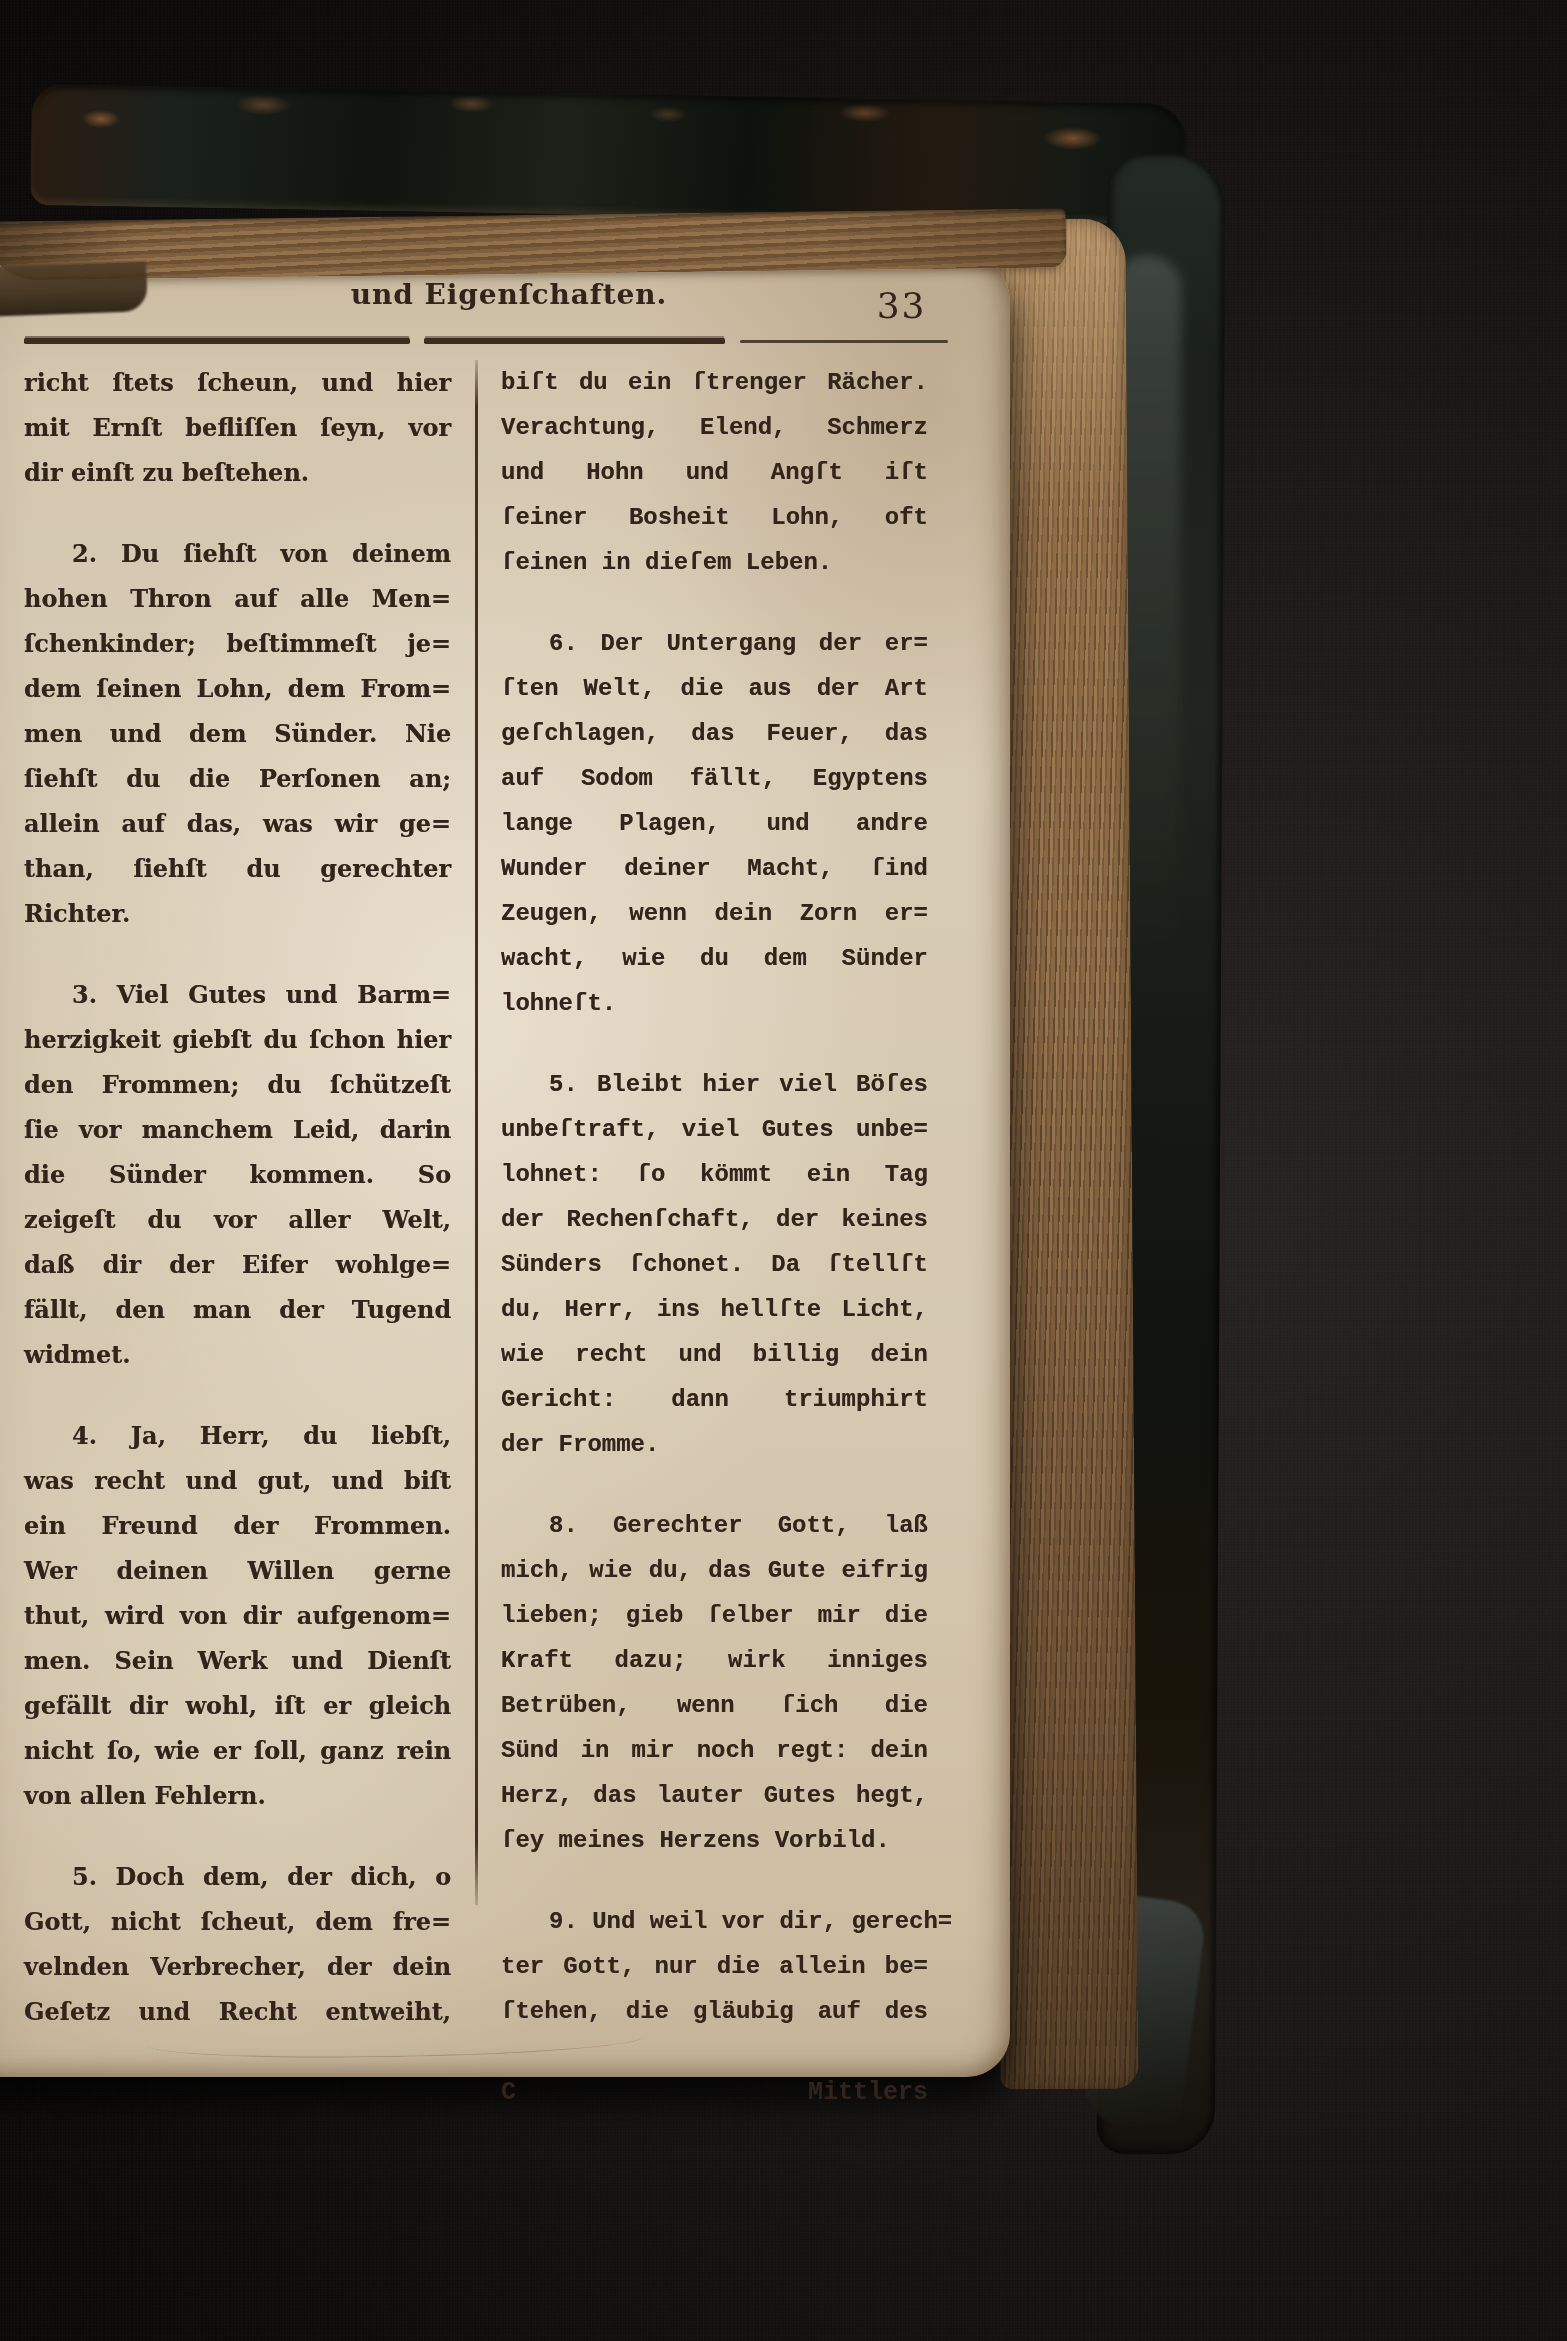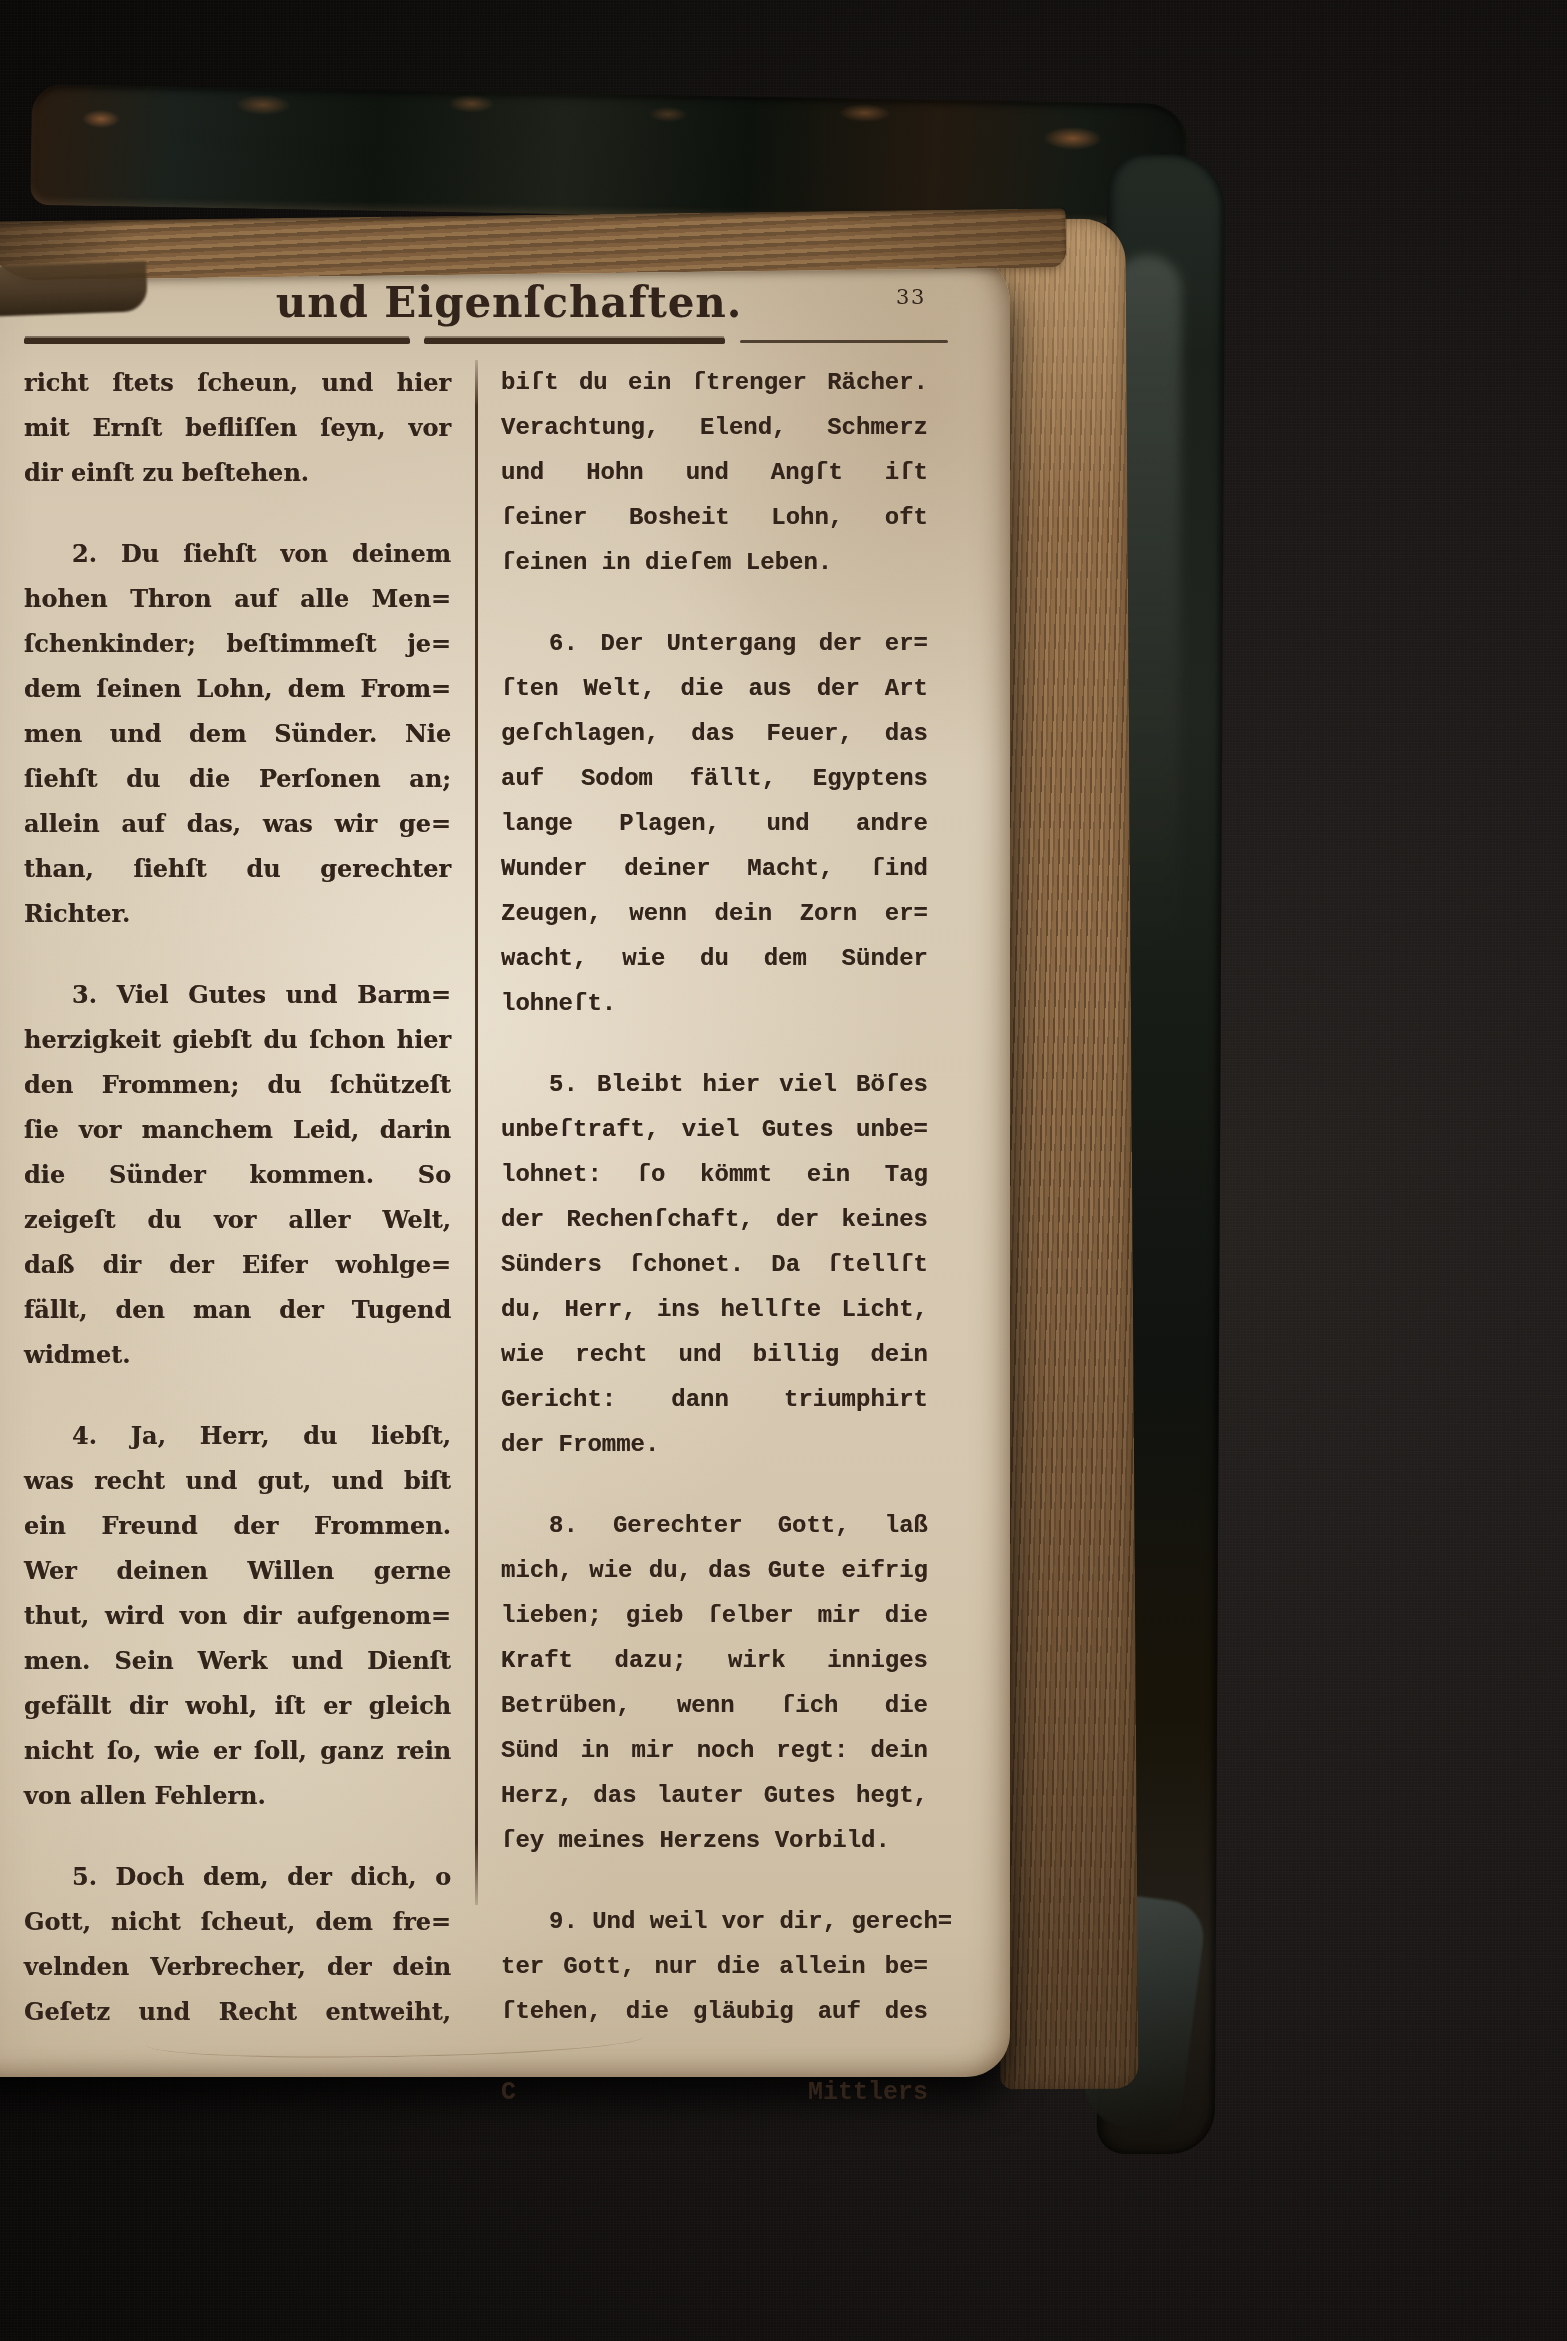--- a/index.html
+++ b/index.html
@@ -80,22 +80,22 @@
       inset 46px 0 64px -44px rgba(70,50,30,.3),
       0 24px 37px rgba(0,0,0,.8);
   }
   .crease{position:absolute;left:184px;bottom:20px;width:496px;height:31px;
     border-bottom:1.8px solid rgba(95,68,42,.3);border-radius:50%;transform:rotate(-1deg);}
 
   
   .content{position:absolute;left:61px;top:0;width:904px;height:100%;color:#32241a;}
   .header-row{position:absolute;left:0;top:27.5px;width:100%;height:51px;}
   .running-title{width:100%;text-align:center;transform:translateX(33px);
-    font-size:42px;font-weight:bold;letter-spacing:0.9px;}
-  .page-number{position:absolute;right:1.8px;top:7.3px;font-size:21px;letter-spacing:1.8px;}
+    font-size:28px;font-weight:bold;letter-spacing:0.9px;}
+  .page-number{position:absolute;right:1.8px;top:7.3px;font-size:36px;letter-spacing:1.8px;}
   .rule-row{position:absolute;left:0;top:88px;width:100%;height:9.2px;}
   .rule-row .seg{position:absolute;top:0;background:#3a2b1e;border-radius:1.8px;}
   .seg.s1{left:0;width:386px;height:6.4px;box-shadow:0 -2.8px 0 -0.9px rgba(58,43,30,.55);}
   .seg.s2{left:400px;width:301px;height:6.4px;box-shadow:0 -2.8px 0 -0.9px rgba(58,43,30,.45);}
   .seg.s3{left:716px;width:208px;height:3.7px;top:1.8px;opacity:.85;}
 
   .columns{position:absolute;left:0;top:110px;width:100%;display:flex;}
   .col{font-size:24px;font-weight:bold;}
   .col .line{height:45px;line-height:45px;white-space:nowrap;
     text-align:justify;text-align-last:justify;

